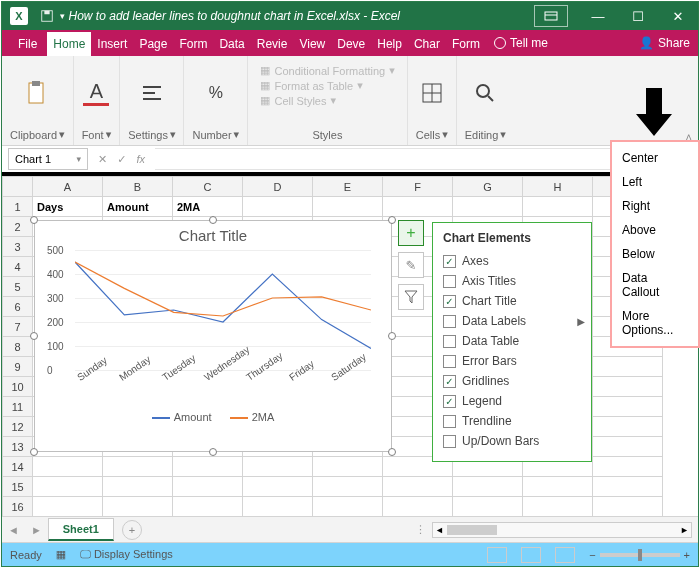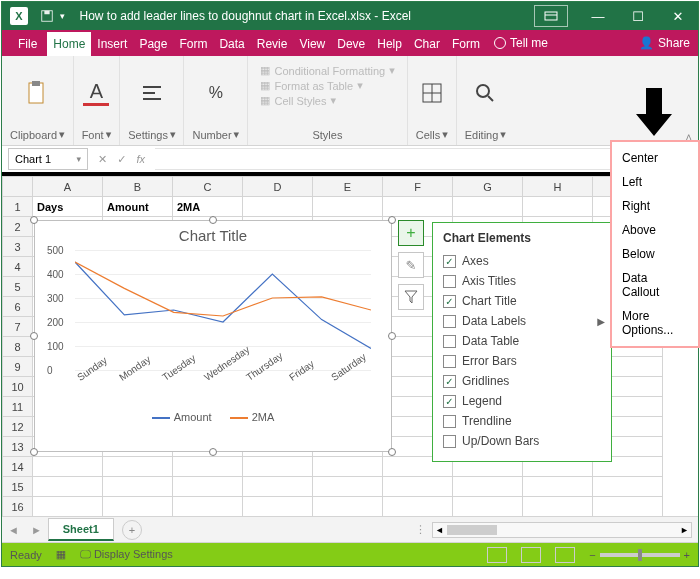--- a/index.html
+++ b/index.html
@@ -2,21 +2,21 @@
 <html><head>
 <meta charset="utf-8">
 <style>
   * { box-sizing: border-box; margin: 0; padding: 0; font-family: "Segoe UI", sans-serif; }
   body { background: #fff; width: 700px; height: 579px; overflow: hidden; position: relative; }
   .window { border: 1px solid #2b7d4a; width: 698px; height: 566px; margin: 1px; display: flex; flex-direction: column; background: #fff; position: relative; }
   
   
   .titlebar { background: #217346; height: 28px; display: flex; align-items: center; color: #fff; font-size: 12px; }
   .titlebar .excel-icon { width: 18px; height: 18px; margin: 0 8px; background: #fff; color: #217346; font-weight: bold; font-size: 11px; display: flex; align-items: center; justify-content: center; border-radius: 2px; }
-  .titlebar .title-text { flex: 0 0 auto; margin-left: 15px; }
+  .titlebar .title-text { flex: 0 0 auto; margin-left: 4px; font-style: italic; }
   .titlebar .spacer { flex: 1; }
   .winbtns { display: flex; }
   .winbtn { width: 40px; height: 28px; display: flex; align-items: center; justify-content: center; color: #fff; font-size: 13px; }
   .qat { display: flex; align-items: center; gap: 6px; margin-left: 4px; }
   .qat .qbtn { width: 14px; height: 14px; opacity: .9; }
   .ribbon-display { width: 34px; height: 22px; border: 1px solid rgba(255,255,255,.6); margin-right: 10px; display:flex; align-items:center; justify-content:center; }
   
   
   .tabs { background: #be185d; height: 26px; display: flex; align-items: flex-end; color: #fff; font-size: 12px; padding-left: 6px; }
   .tab { padding: 5px 6px; cursor: pointer; }
@@ -74,42 +74,42 @@
   .legend .sw { width: 18px; height: 2px; display: inline-block; vertical-align: middle; margin-right: 4px; }
   svg.lines { position: absolute; top: 0; left: 0; width: 100%; height: 100%; }
   
   
   .chart-sidebtns { position: absolute; top: 44px; left: 396px; display: flex; flex-direction: column; gap: 6px; }
   .sidebtn { width: 26px; height: 26px; border: 1px solid #c6c6c6; background: #fff; display: flex; align-items: center; justify-content: center; font-size: 16px; color: #3faf3f; }
   .sidebtn.brush { color: #888; font-size: 13px; }
   .sidebtn.active { border: 1px solid #2a8a2a; background: #eaf6ea; }
   
   
-  .flyout { position: absolute; top: 46px; left: 430px; width: 180px; border: 1px solid #3faf3f; background: #fff; padding: 8px 10px 10px; font-size: 12px; }
+  .flyout { position: absolute; top: 46px; left: 430px; width: 160px; border: 1px solid #3faf3f; background: #fff; padding: 8px 10px 10px; font-size: 12px; }
   .flyout .fly-title { font-weight: 600; color: #333; margin-bottom: 6px; }
   .fly-item { display: flex; align-items: center; gap: 6px; padding: 3px 0; color: #444; position: relative; }
   .chk { width: 13px; height: 13px; border: 1px solid #888; display: flex; align-items: center; justify-content: center; font-size: 10px; color: #217346; }
   .fly-item .arrow { position: absolute; right: -4px; color: #666; font-size: 10px; }
   
   
   .submenu { position: absolute; top: 140px; left: 610px; width: 90px; border: 2px solid #fca5a5; background: #fff; padding: 4px 0; font-size: 12px; }
   .submenu div { padding: 5px 10px; }
   .bigarrow { position: absolute; top: 88px; left: 634px; }
   
   
   .sheettabs { height: 26px; border-top: 1px solid #d4d4d4; display: flex; align-items: center; background: #f3f3f3; font-size: 11px; }
   .sheettabs .nav { color: #999; padding: 0 6px; }
   .sheettab { background: #fff; border: 1px solid #ccc; border-bottom: 2px solid #217346; padding: 4px 14px; font-weight: bold; color: #217346; }
   .addsheet { width: 20px; height: 20px; border: 1px solid #ccc; border-radius: 50%; display: flex; align-items: center; justify-content: center; margin-left: 8px; color: #888; }
   .hscroll { flex: 1; display: flex; justify-content: flex-end; align-items: center; padding-right: 6px; }
   .scrollbar { width: 260px; height: 16px; border: 1px solid #ccc; background: #f8f8f8; position: relative; display:flex; align-items:center; justify-content:space-between; padding:0 2px; }
   .scrollbar .thumb { position: absolute; left: 14px; width: 50px; top: 2px; bottom: 2px; background: #cdcdcd; }
   
   
-  .status { height: 24px; background: #84cc16; border-top: 1px solid #d4d4d4; display: flex; align-items: center; font-size: 11px; color: #555; padding: 0 8px; gap: 14px; }
+  .status { height: 24px; background: #7dd3fc; border-top: 1px solid #d4d4d4; display: flex; align-items: center; font-size: 11px; color: #555; padding: 0 8px; gap: 14px; }
   .status .spacer { flex: 1; }
   .viewbtn { width: 20px; height: 16px; border: 1px solid #ccc; }
   .zoom { display: flex; align-items: center; gap: 4px; }
   .zoom .track { width: 80px; height: 4px; background: #ccc; position: relative; }
   .zoom .zthumb { position: absolute; left: 38px; top: -4px; width: 4px; height: 12px; background: #888; }
 </style>
 </head>
 <body>
 
 <div class="window">

